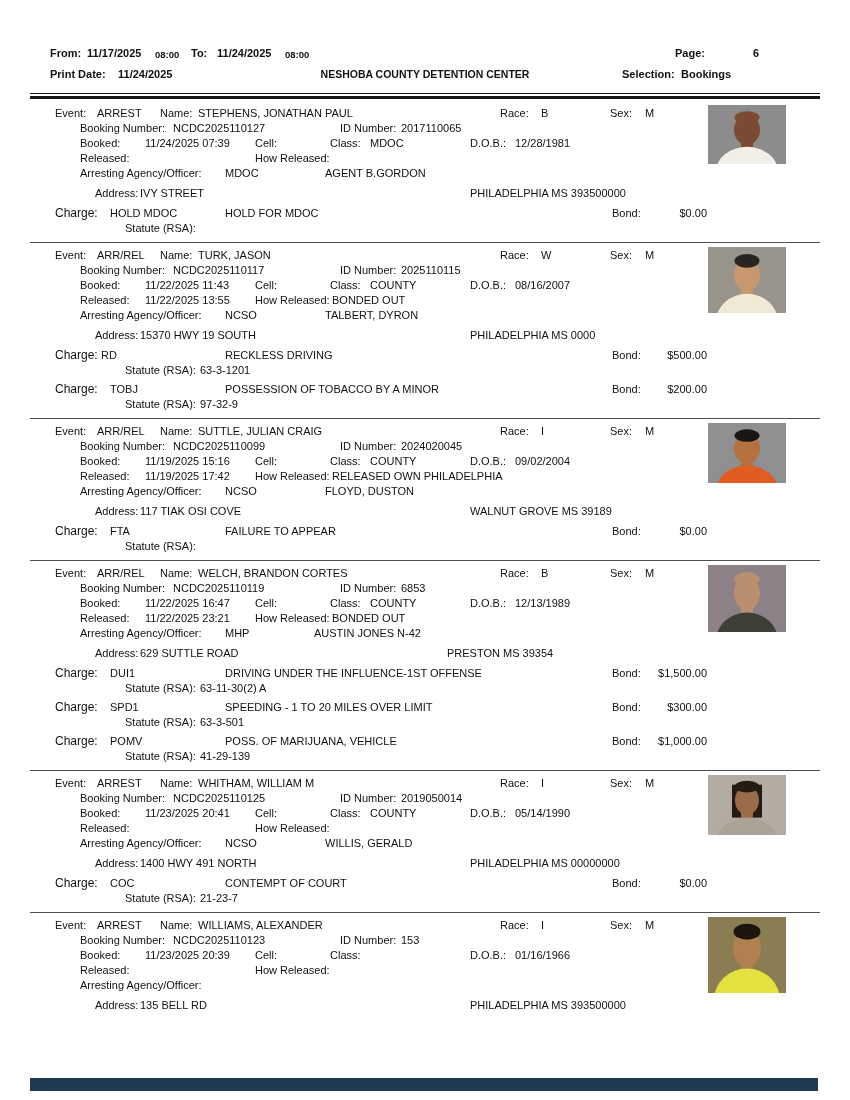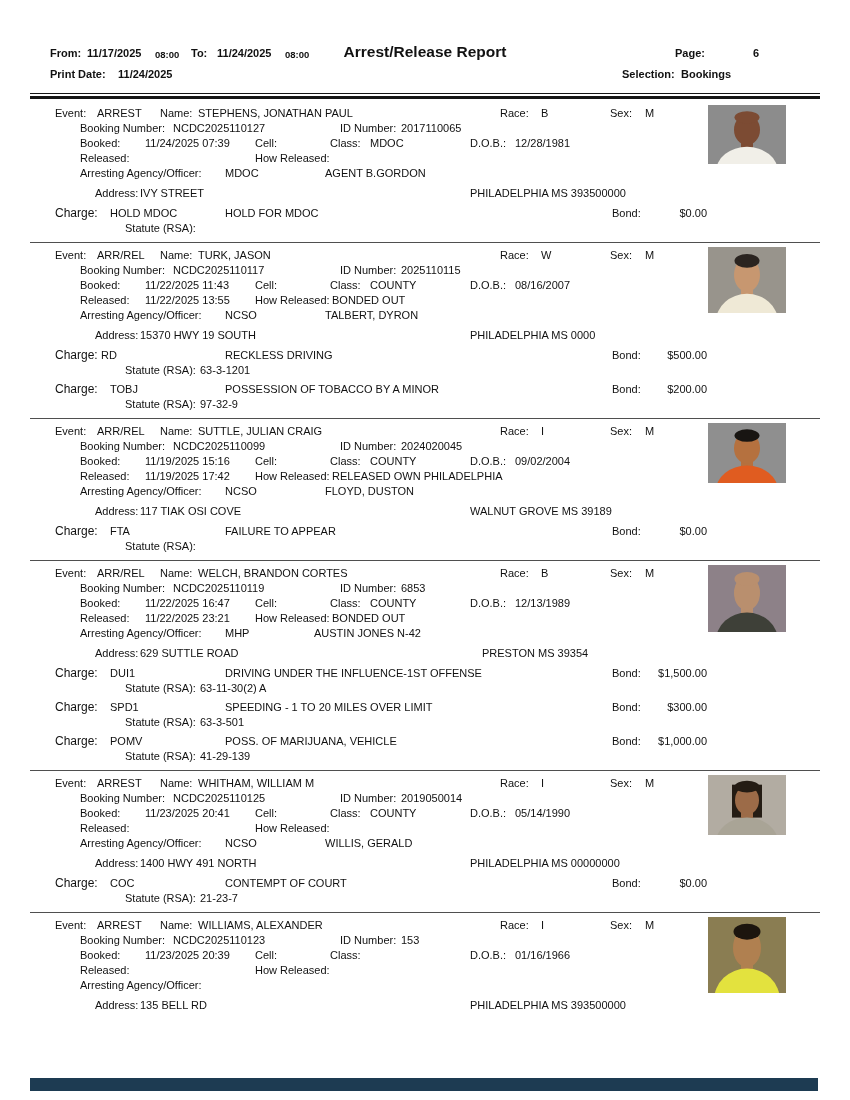--- a/index.html
+++ b/index.html
@@ -36,27 +36,27 @@
   <div class="content">
 
     <div>
       <div class="h-row">
         <span style="left:20px">From:</span>
         <span style="left:57px">11/17/2025</span>
         <span style="left:125px" class="h-small">08:00</span>
         <span style="left:161px">To:</span>
         <span style="left:187px">11/24/2025</span>
         <span style="left:255px" class="h-small">08:00</span>
-        <span class="report-title">Arrest/Release Report</span>
         <span style="left:645px">Page:</span>
         <span style="left:723px">6</span>
       </div>
       <div class="h-row">
         <span style="left:20px">Print Date:</span>
         <span style="left:88px">11/24/2025</span>
+        <span class="facility">NESHOBA COUNTY DETENTION CENTER</span>
         <span style="left:592px">Selection:</span>
         <span style="left:651px">Bookings</span>
       </div>
       <div class="rule-thin"></div>
       <div class="rule-thick"></div>
     </div>
 
     <div class="records">
 
       <div class="record">
@@ -293,21 +293,21 @@
           <span style="left:302px">BONDED OUT</span>
         </div>
         <div class="row">
           <span style="left:50px">Arresting Agency/Officer:</span>
           <span style="left:195px">MHP</span>
           <span style="left:284px">AUSTIN JONES N-42</span>
         </div>
         <div class="row addr-row">
           <span style="left:65px">Address:</span>
           <span style="left:110px">629 SUTTLE ROAD</span>
-          <span style="left:452px">PRESTON MS 39354</span>
+          <span style="left:417px">PRESTON MS 39354</span>
         </div>
         <div class="row charge-row">
           <span style="left:25px" class="chg-label">Charge:</span>
           <span style="left:80px">DUI1</span>
           <span style="left:195px">DRIVING UNDER THE INFLUENCE-1ST OFFENSE</span>
           <span style="left:582px">Bond:</span>
           <span class="bond-amt">$1,500.00</span>
         </div>
         <div class="row statute-row">
           <span style="left:95px">Statute (RSA):</span>

